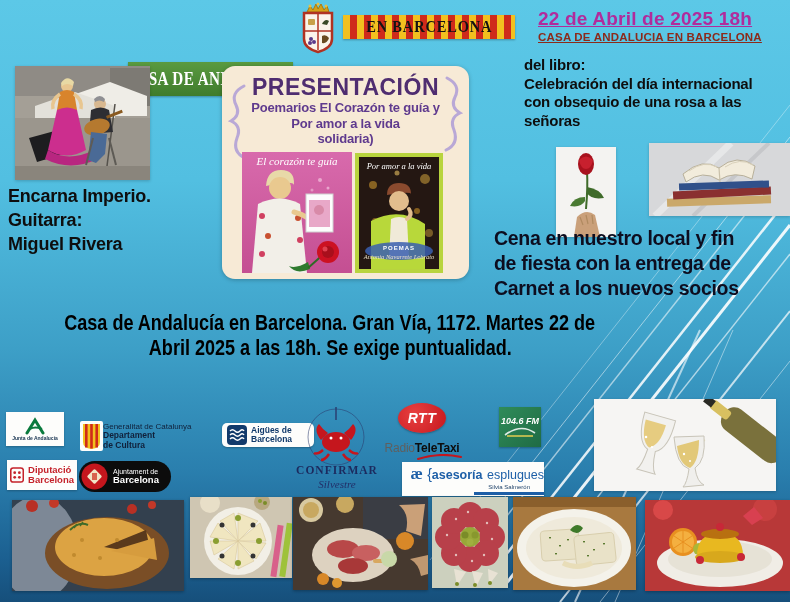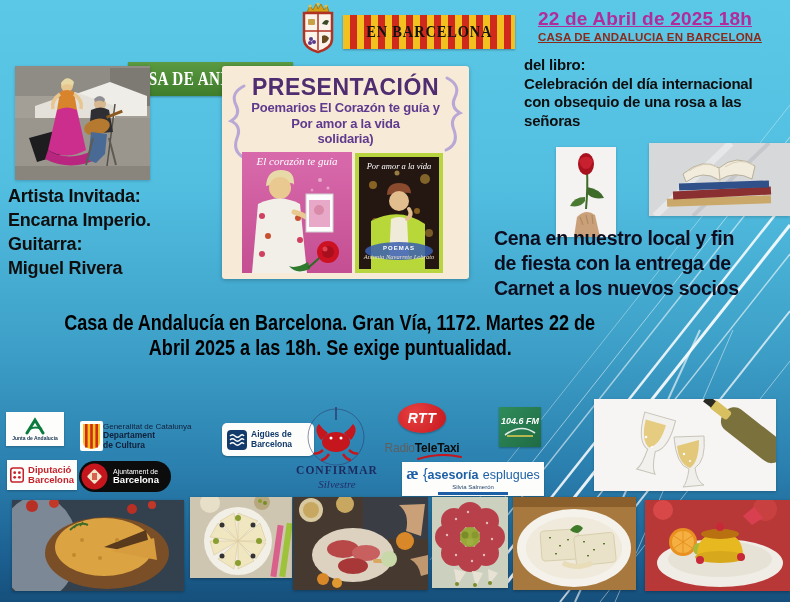--- a/index.html
+++ b/index.html
@@ -17,21 +17,21 @@
   .band-casa{color:#fff;font-family:"Liberation Serif",serif;font-weight:bold;font-size:19px;transform:scaleX(.8);white-space:nowrap;letter-spacing:.5px;}
   .band-senyera{background:repeating-linear-gradient(90deg,#f2c01f 0 7px,#cf2a1b 7px 14px);display:flex;align-items:center;justify-content:center;box-shadow:0 1px 2px rgba(0,0,0,.3);}
   .band-enbcn{color:#131313;font-family:"Liberation Serif",serif;font-weight:bold;font-size:17px;transform:scaleX(.85);white-space:nowrap;letter-spacing:1px;}
   
   .date-line{color:#b12b9c;font-weight:bold;font-size:19px;text-decoration:underline;text-decoration-thickness:2px;letter-spacing:.2px;}
   .venue-line{color:#8c2a1a;font-weight:bold;font-size:11.5px;text-decoration:underline;letter-spacing:.2px;}
   .celebration{color:#0e0e0e;font-weight:bold;font-size:15px;line-height:18.5px;letter-spacing:-.2px;}
   
   .artists{color:#0e0e0e;font-weight:bold;font-size:18px;line-height:24px;letter-spacing:-.2px;}
   
-  .panel{background:#f7ead6;border-radius:3px;box-shadow:0 1px 4px rgba(0,0,0,.25);z-index:2;}
+  .panel{background:#f7ead6;border-radius:13px;box-shadow:0 1px 4px rgba(0,0,0,.25);z-index:2;}
   .pres-title{color:#4f2d70;font-weight:bold;font-size:23px;letter-spacing:.5px;text-align:center;}
   .pres-sub{color:#5f3a8e;font-weight:bold;font-size:13px;line-height:15.5px;letter-spacing:-.2px;text-align:center;}
   .book{overflow:hidden;}
   .book1{background:linear-gradient(180deg,#d86aac,#c44f92);}
   .book2{background:#241712;border:4px solid #b8d43e;box-sizing:border-box;}
   .script{font-family:"Liberation Serif",serif;font-style:italic;color:#fff;text-align:center;}
   .ornament{color:#b9a8d6;}
   
   .photo{background:#fff;overflow:hidden;z-index:2;box-shadow:0 1px 3px rgba(0,0,0,.2);}
   .dinner{color:#0d0d1f;font-weight:bold;font-size:19.5px;line-height:25px;letter-spacing:-.3px;z-index:3;}
@@ -52,21 +52,21 @@
   .aj-txt b{font-size:9.5px;}
   .sala-name{color:#1c2a5e;font-family:"Liberation Serif",serif;font-weight:bold;font-size:11.5px;letter-spacing:1px;text-align:center;}
   .sala-sub{color:#22306a;font-family:"Liberation Serif",serif;font-style:italic;font-size:11px;text-align:center;}
   .rtt-oval{background:radial-gradient(circle at 35% 35%,#e84040,#c5161d);border-radius:50%;display:flex;align-items:center;justify-content:center;box-shadow:0 1px 2px rgba(0,0,0,.3);}
   .rtt-txt{color:#fff;font-weight:bold;font-style:italic;font-size:14px;letter-spacing:.5px;}
   .radio-line{font-size:12px;letter-spacing:-.2px;}
   .radio-gray{color:#5f5f5f;}
   .radio-black{color:#0d0d0d;font-weight:bold;}
   .fm-box{background:linear-gradient(135deg,#2f8c5a,#1f6b44);display:flex;flex-direction:column;align-items:center;justify-content:center;box-shadow:0 1px 2px rgba(0,0,0,.3);z-index:2;}
   .fm-txt{color:#fff;font-weight:bold;font-size:9px;font-style:italic;}
-  .ae-box{background:#fdfdfb;display:flex;flex-direction:column;align-items:center;justify-content:center;box-shadow:0 1px 2px rgba(0,0,0,.25);z-index:2;}
+  .ae-box{background:#fdfdfb;display:flex;flex-direction:column;align-items:flex-end;justify-content:center;box-shadow:0 1px 2px rgba(0,0,0,.25);z-index:2;}
   .ae-line{color:#1d5fa7;white-space:nowrap;}
   .ae-lig{font-weight:bold;font-size:17px;font-family:"Liberation Serif",serif;}
   .ae-brace{font-size:14px;}
   .ae-bold{font-weight:bold;font-size:12.5px;}
   .ae-light{font-size:12.5px;}
   .ae-sub{color:#23456b;font-size:6px;border-bottom:3px solid #1d5fa7;padding:0 14px 1px 14px;line-height:7px;}
   
   .food{position:absolute;overflow:hidden;z-index:2;box-shadow:0 1px 3px rgba(0,0,0,.3);}
 </style>
 </head>
@@ -103,21 +103,21 @@
         <line x1="27" y1="12" x2="27" y2="48" stroke="#b03222" stroke-width="1.5"></line>
         <line x1="14" y1="29" x2="40" y2="29" stroke="#b03222" stroke-width="1.5"></line>
         <rect x="17" y="17" width="7" height="6" rx="1" fill="#c8a048"></rect>
         <path d="M31,22 q3,-6 7,-3 l-2,4 z" fill="#3a4a28"></path>
         <circle cx="20" cy="37" r="2" fill="#5a3a8a"></circle>
           <circle cx="23" cy="40" r="2" fill="#5a3a8a"></circle>
           <circle cx="19" cy="41" r="2" fill="#5a3a8a"></circle>
         <path d="M31,34 q4,-2 7,2 q-2,6 -7,5 z" fill="#6a4a20"></path>
       </svg>
     </div>
-    <div class="abs band-senyera" style="left:233px;top:13px;width:172px;height:34px;">
+    <div class="abs band-senyera" style="left:233px;top:13px;width:172px;height:24px;">
       <span class="band-enbcn">EN BARCELONA</span>
     </div>
   </div>
 
   <div class="abs date-line nw" style="left:538px;top:8px;z-index:3;text-decoration:underline;">22 de Abril de 2025 18h</div>
   <div class="abs venue-line nw" style="left:538px;top:31px;z-index:3;">CASA DE ANDALUCIA EN BARCELONA</div>
   <div class="abs celebration" style="left:524px;top:56px;width:262px;z-index:3;">
     <div>del libro:</div>
     <div>Celebración del día internacional</div>
     <div>con obsequio de una rosa a las</div>
@@ -146,21 +146,20 @@
       <path d="M79,33 q6,-6 11,0 l-1,3 q-5,-3 -9,0 z" fill="#8f8f93"></path>
       <path d="M76,44 q10,-5 18,0 l4,22 -24,2 z" fill="#2e2e33"></path>
       <ellipse cx="82" cy="61" rx="13" ry="8" fill="#b5792f" transform="rotate(-14 82 61)"></ellipse>
       <rect x="91" y="50" width="17" height="3" fill="#8a5a20" transform="rotate(-22 91 50)"></rect>
       <path d="M76,66 l16,2 -2,20 -9,9 -8,-3 z" fill="#4a6a96"></path>
       <line x1="78" y1="72" x2="71" y2="99" stroke="#5e5b55" stroke-width="2"></line>
       <line x1="94" y1="72" x2="101" y2="99" stroke="#5e5b55" stroke-width="2"></line>
     </svg>
   </div>
   <div class="abs artists" style="left:8px;top:184px;width:212px;z-index:3;">
-    <div>Artista Invitada:</div>
     <div>Encarna Imperio.</div>
     <div>Guitarra:</div>
     <div>Miguel Rivera</div>
   </div>
 
   <div class="abs panel" style="left:222px;top:66px;width:247px;height:213px;">
     <svg class="abs ornament" style="left:2px;top:16px;" width="24" height="82" viewBox="0 0 24 82">
       <path d="M20,4 q-14,7 -8,19 q5,10 -5,16 q11,5 6,17 q-5,14 8,20" stroke="#b9a8d6" stroke-width="3" fill="none" stroke-linecap="round"></path>
     </svg>
     <svg class="abs ornament" style="right:2px;top:8px;" width="24" height="82" viewBox="0 0 24 82">
@@ -273,21 +272,21 @@
       <path d="M3,3 h17 v18 q0,6 -8.5,7 q-8.5,-1 -8.5,-7 z" fill="#f2c01f"></path>
       <path d="M5,3 h2.6 v23.5 h-2.6 z M10.2,3 h2.6 v24.5 h-2.6 z M15.4,3 h2.6 v23.5 h-2.6 z" fill="#cf2a1b"></path>
     </svg>
     <div class="gencat-txt">
       <div>Generalitat de Catalunya</div>
       <div><b>Departament</b></div>
       <div><b>de Cultura</b></div>
     </div>
   </div>
 
-  <div class="abs logo-box" style="left:222px;top:423px;width:82px;height:33px;border-radius:5px;padding:0 5px;">
+  <div class="abs logo-box" style="left:222px;top:423px;width:82px;height:24px;border-radius:5px;padding:0 5px;">
     <svg width="20" height="20" viewBox="0 0 20 20">
       <rect width="20" height="20" rx="4" fill="#123a6b"></rect>
       <path d="M3,6 q2.5,-2.5 5,0 t5,0 t4,0 M3,10 q2.5,-2.5 5,0 t5,0 t4,0 M3,14 q2.5,-2.5 5,0 t5,0 t4,0" stroke="#fff" stroke-width="1.4" fill="none"></path>
     </svg>
     <div class="aigues-txt">
       <div>Aigües de</div>
       <div>Barcelona</div>
     </div>
   </div>
 

